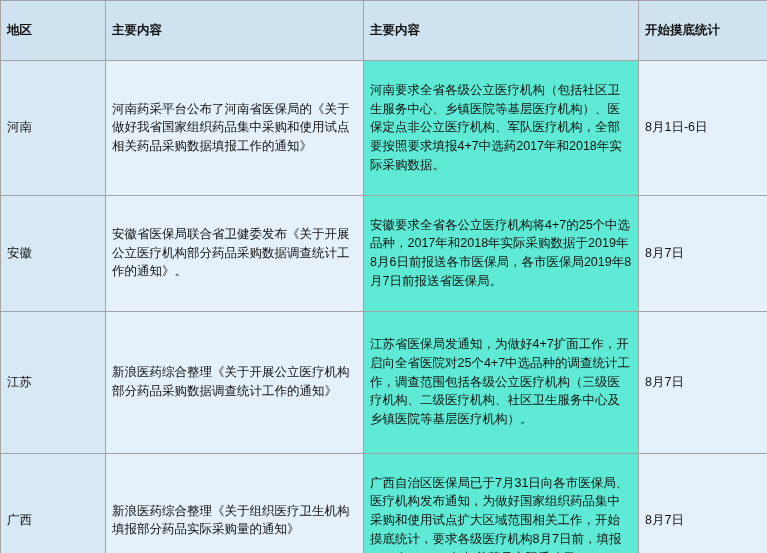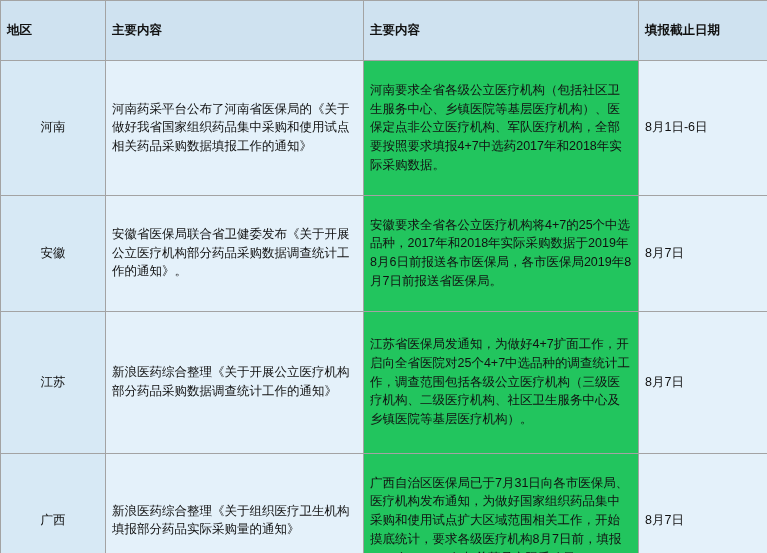--- a/index.html
+++ b/index.html
@@ -62,32 +62,32 @@
   }
   
   col.c-region { width: 105px; }
   col.c-doc    { width: 258px; }
   col.c-content{ width: 275px; }
   col.c-date   { width: 129px; }
 
   td.region {
     background: #d7e9f5;
     font-size: 13px;
-    text-align: center;
+    text-align: left;
     vertical-align: middle;
     padding-left: 8px;
   }
   td.doc {
     background: #e4f1fa;
     vertical-align: middle;
     padding: 6px 8px;
     line-height: 1.55;
   }
   td.content {
-    background: #22c55e;
+    background: #5eead4;
     vertical-align: middle;
     padding: 6px 8px;
     line-height: 1.55;
   }
   td.date {
     background: #e4f1fa;
     font-size: 13px;
     text-align: left;
     vertical-align: middle;
     padding-left: 8px;
@@ -121,21 +121,21 @@
       <col class="c-region">
       <col class="c-doc">
       <col class="c-content">
       <col class="c-date">
     </colgroup>
     <thead>
       <tr>
         <th>地区</th>
         <th>主要内容</th>
         <th>主要内容</th>
-        <th>填报截止日期</th>
+        <th>开始摸底统计</th>
       </tr>
     </thead>
     <tbody>
       <tr class="r1">
         <td class="region">河南</td>
         <td class="doc">河南药采平台公布了河南省医保局的《关于做好我省国家组织药品集中采购和使用试点相关药品采购数据填报工作的通知》</td>
         <td class="content">河南要求全省各级公立医疗机构（包括社区卫生服务中心、乡镇医院等基层医疗机构）、医保定点非公立医疗机构、军队医疗机构，全部要按照要求填报4+7中选药2017年和2018年实际采购数据。</td>
         <td class="date">8月1日-6日</td>
       </tr>
       <tr class="r2">

